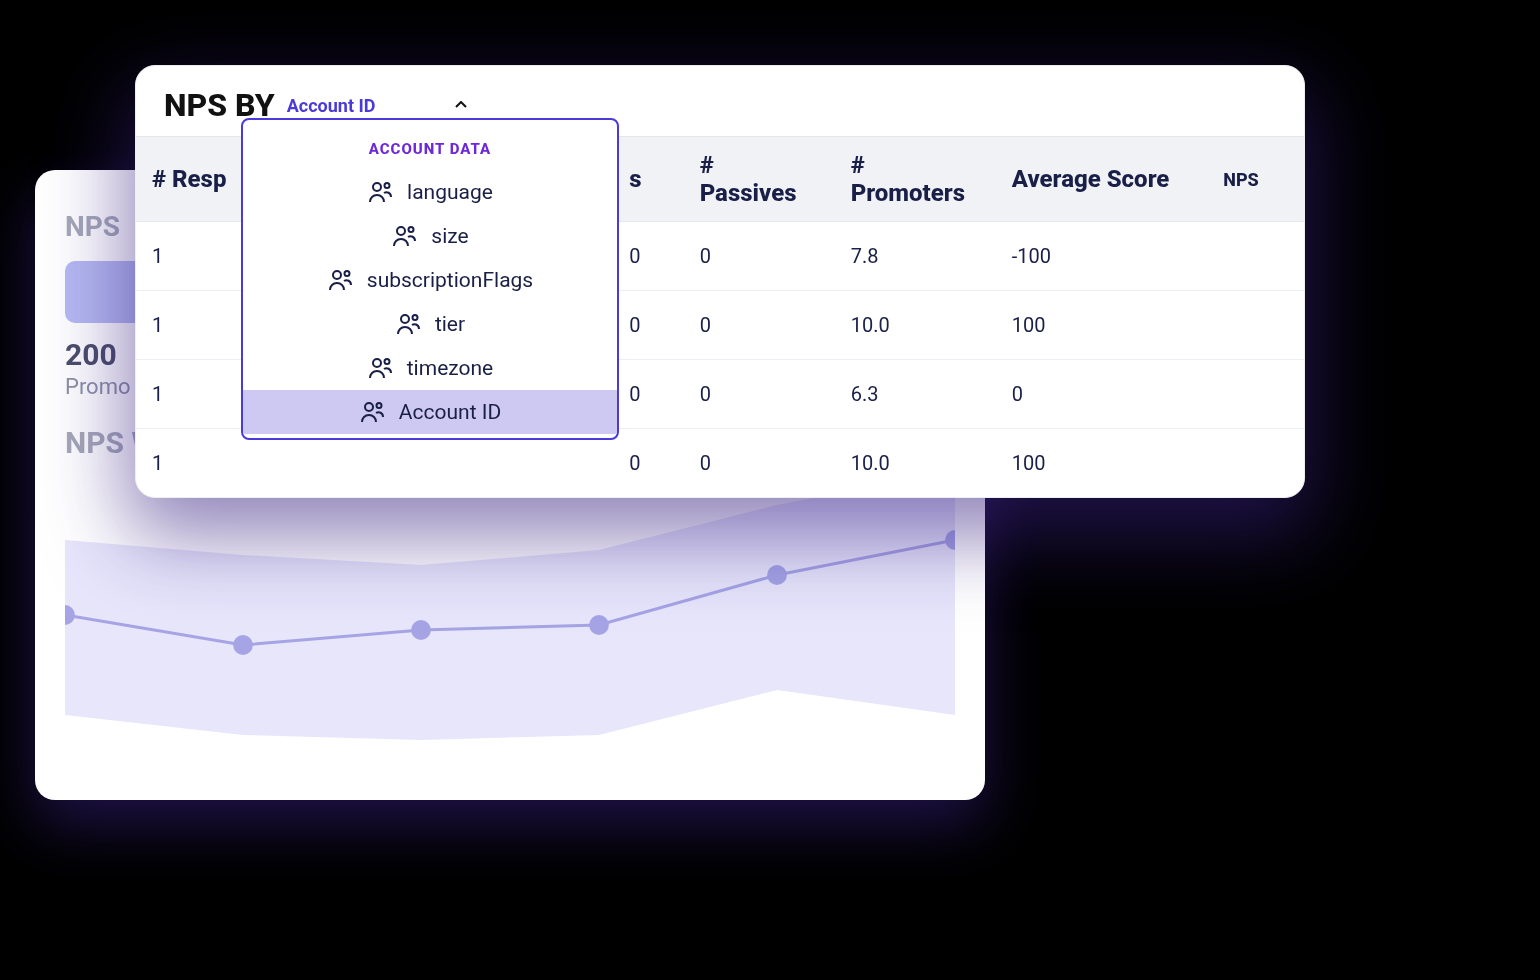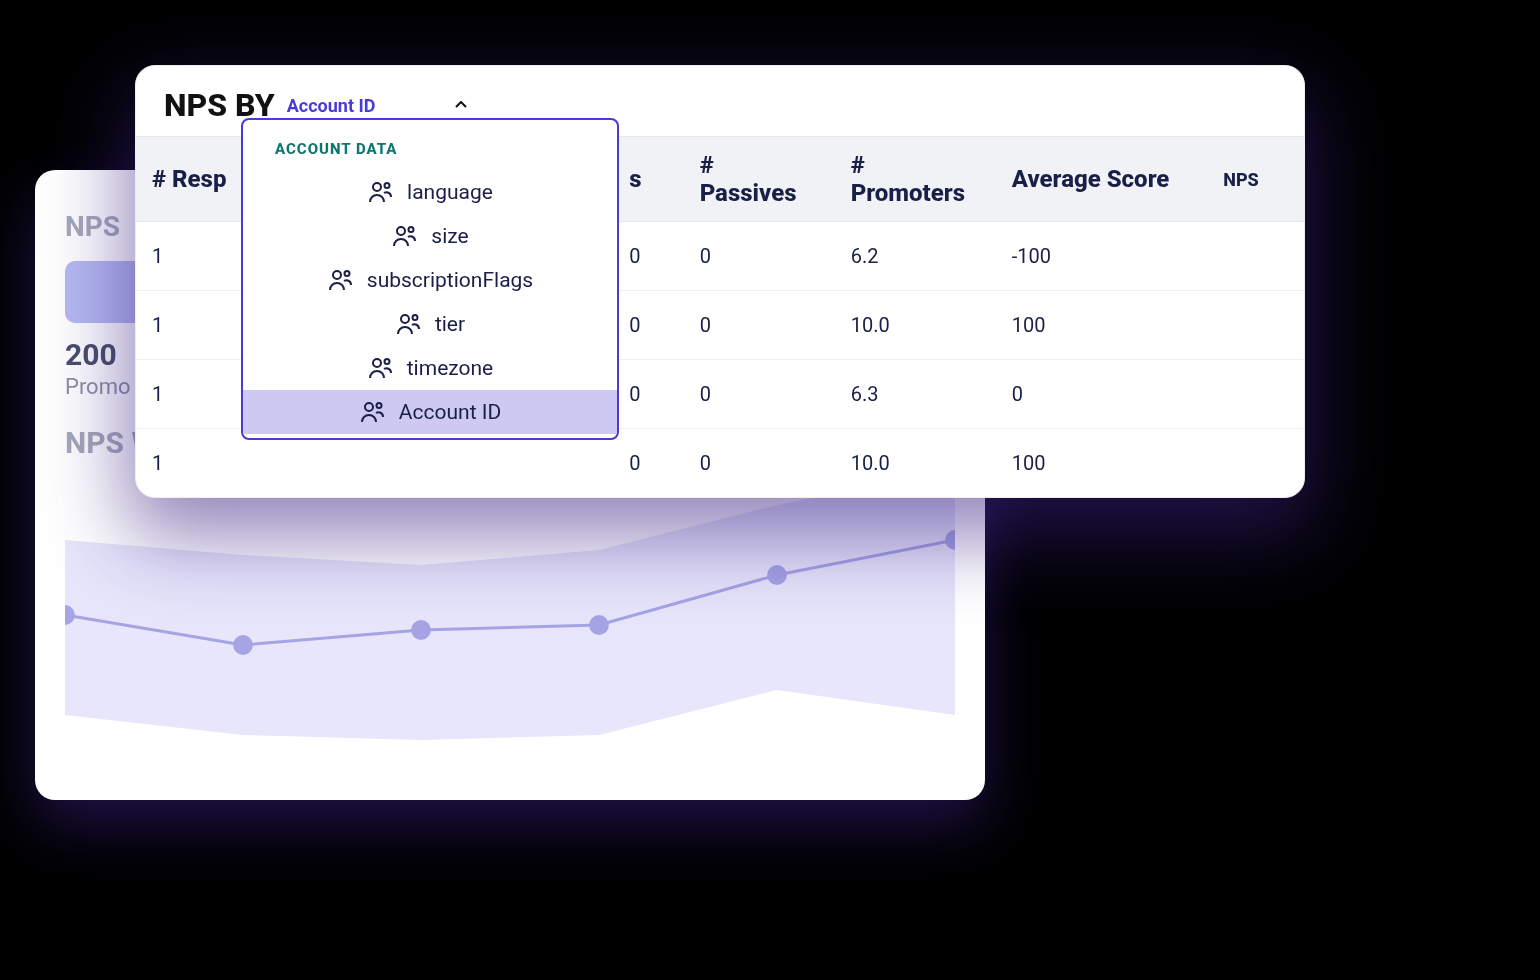--- a/index.html
+++ b/index.html
@@ -101,22 +101,22 @@
     left:105px; top:52px;
     width:378px;
     background:#fff;
     border:2px solid #4a3bd9;
     border-radius:8px;
     z-index:10;
     overflow:hidden;
     padding-bottom:4px;
   }
   .dropdown .dd-header {
-    color:#0f766e; font-weight:800; letter-spacing:1px;
-    font-size:15px; padding:20px 18px 12px 32px;
+    color:#6d28d9; font-weight:800; letter-spacing:1px;
+    font-size:15px; padding:20px 18px 12px 18px;text-align:center;
   }
   .dd-item {
     display:flex; align-items:center; gap:14px;
     padding:10px 18px; font-size:21px; color:#1a1f47;justify-content:center;
   }
   .dd-item.selected { background:#cec9f2; }
   .pp-icon { width:26px; height:22px; flex:0 0 auto; }
 
   svg { display:block; }
 </style>
@@ -246,21 +246,21 @@
         <th class="col-avg">Average Score</th>
         <th class="col-nps">NPS</th>
       </tr>
     </thead>
     <tbody id="tbody">
         <tr>
     <td class="col-resp">1</td>
     <td class="col-spacer"></td>
     <td class="col-s">0</td>
     <td class="col-pass">0</td>
-    <td class="col-prom">6.2</td>
+    <td class="col-prom">7.8</td>
     <td class="col-avg">-100</td>
     <td class="col-nps"></td>
         </tr>
         <tr>
     <td class="col-resp">1</td>
     <td class="col-spacer"></td>
     <td class="col-s">0</td>
     <td class="col-pass">0</td>
     <td class="col-prom">10.0</td>
     <td class="col-avg">100</td>

